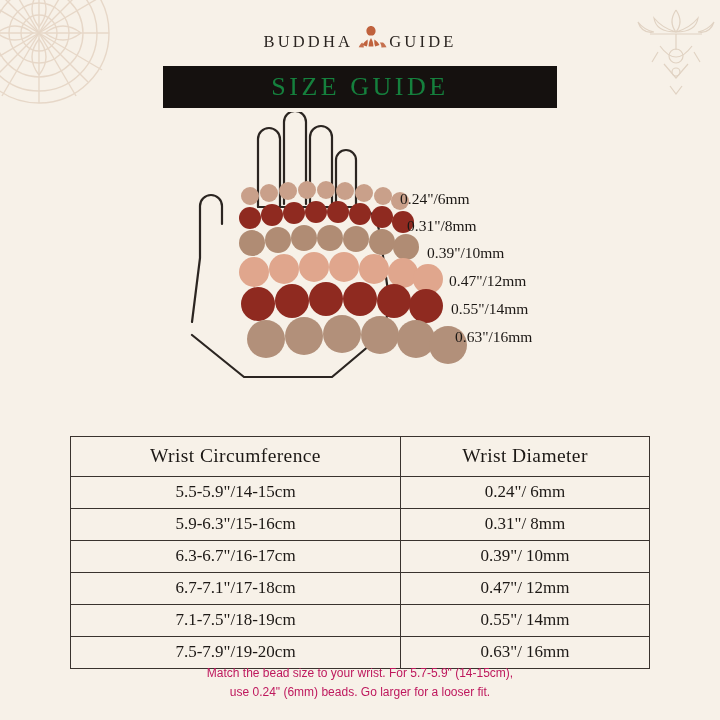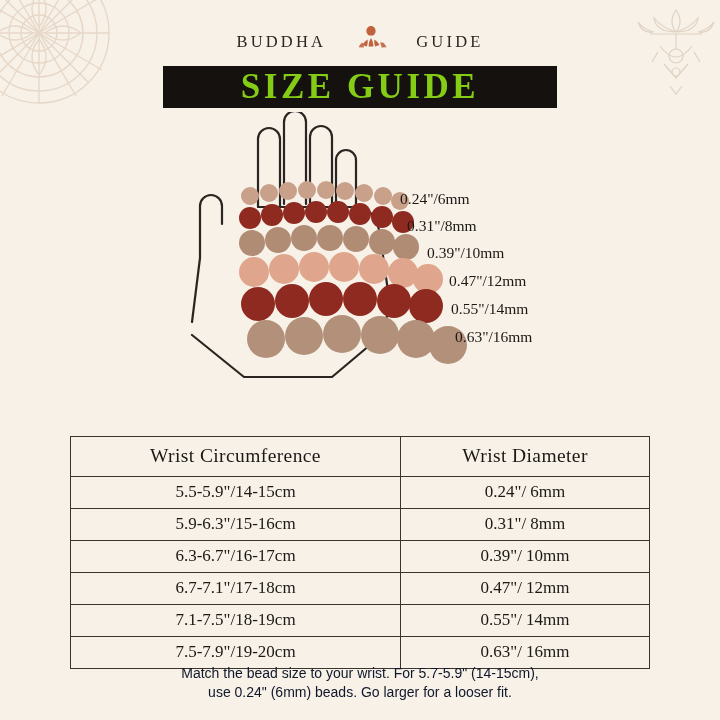--- a/index.html
+++ b/index.html
@@ -36,41 +36,41 @@
     left: 0;
     width: 720px;
     text-align: right;
     font-family: "Liberation Serif", serif;
     letter-spacing: 3.2px;
     font-size: 16.5px;
     color: #2b2521;
     display: flex;
     align-items: center;
     justify-content: center;
-    gap: 28px;
+    gap: 1px;
   }
   .brand .word { font-weight: 400; }
   .brand .logo { display: inline-block; }
 
   
   .title-banner {
     position: absolute;
     top: 66px;
     left: 163px;
     width: 394px;
     height: 42px;
     background: #15110f;
     display: flex;
     align-items: center;
     justify-content: center;
   }
   .title-banner .title-text {
-    color: #84cc16;
-    font-size: 35px;
-    font-weight: 700;
+    color: #15803d;
+    font-size: 26px;
+    font-weight: 400;
     letter-spacing: 3.5px;
     font-family: "Liberation Serif", serif;
   }
 
   
   .illustration {
     position: absolute;
     top: 112px;
     left: 150px;
     width: 420px;
@@ -124,23 +124,23 @@
   table.size-table col.c2 { width: 43%; }
 
   
   .footer-note {
     position: absolute;
     top: 664px;
     left: 0;
     width: 720px;
     text-align: center;
     font-family: "Liberation Sans", sans-serif;
-    font-size: 14px;
+    font-size: 12px;
     line-height: 19px;
-    color: #0f172a;
+    color: #be185d;
   }
 </style>
 </head>
 <body>
 
 <div class="page">
 
   <svg class="mandala mandala-tl" width="150" height="150" viewBox="0 0 150 150">
     <g fill="none" stroke="#c9a98d" stroke-width="1.4">
       <circle cx="75" cy="75" r="18"></circle>

